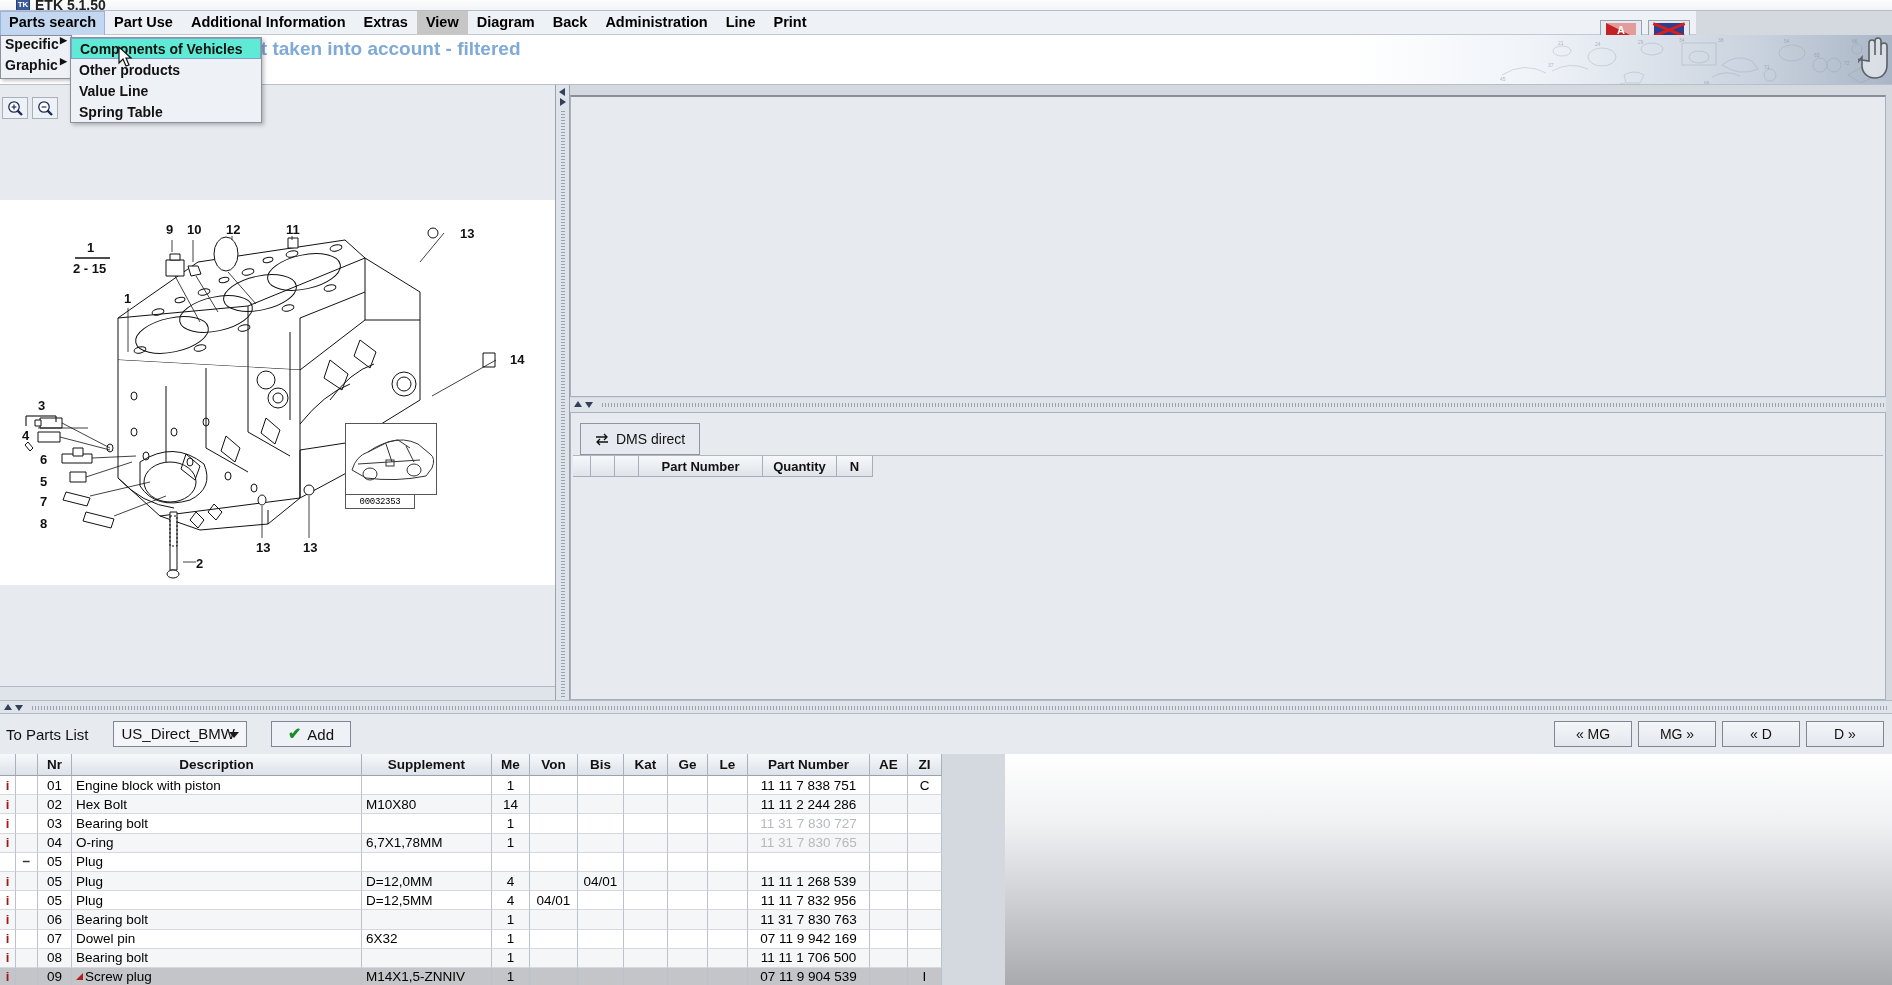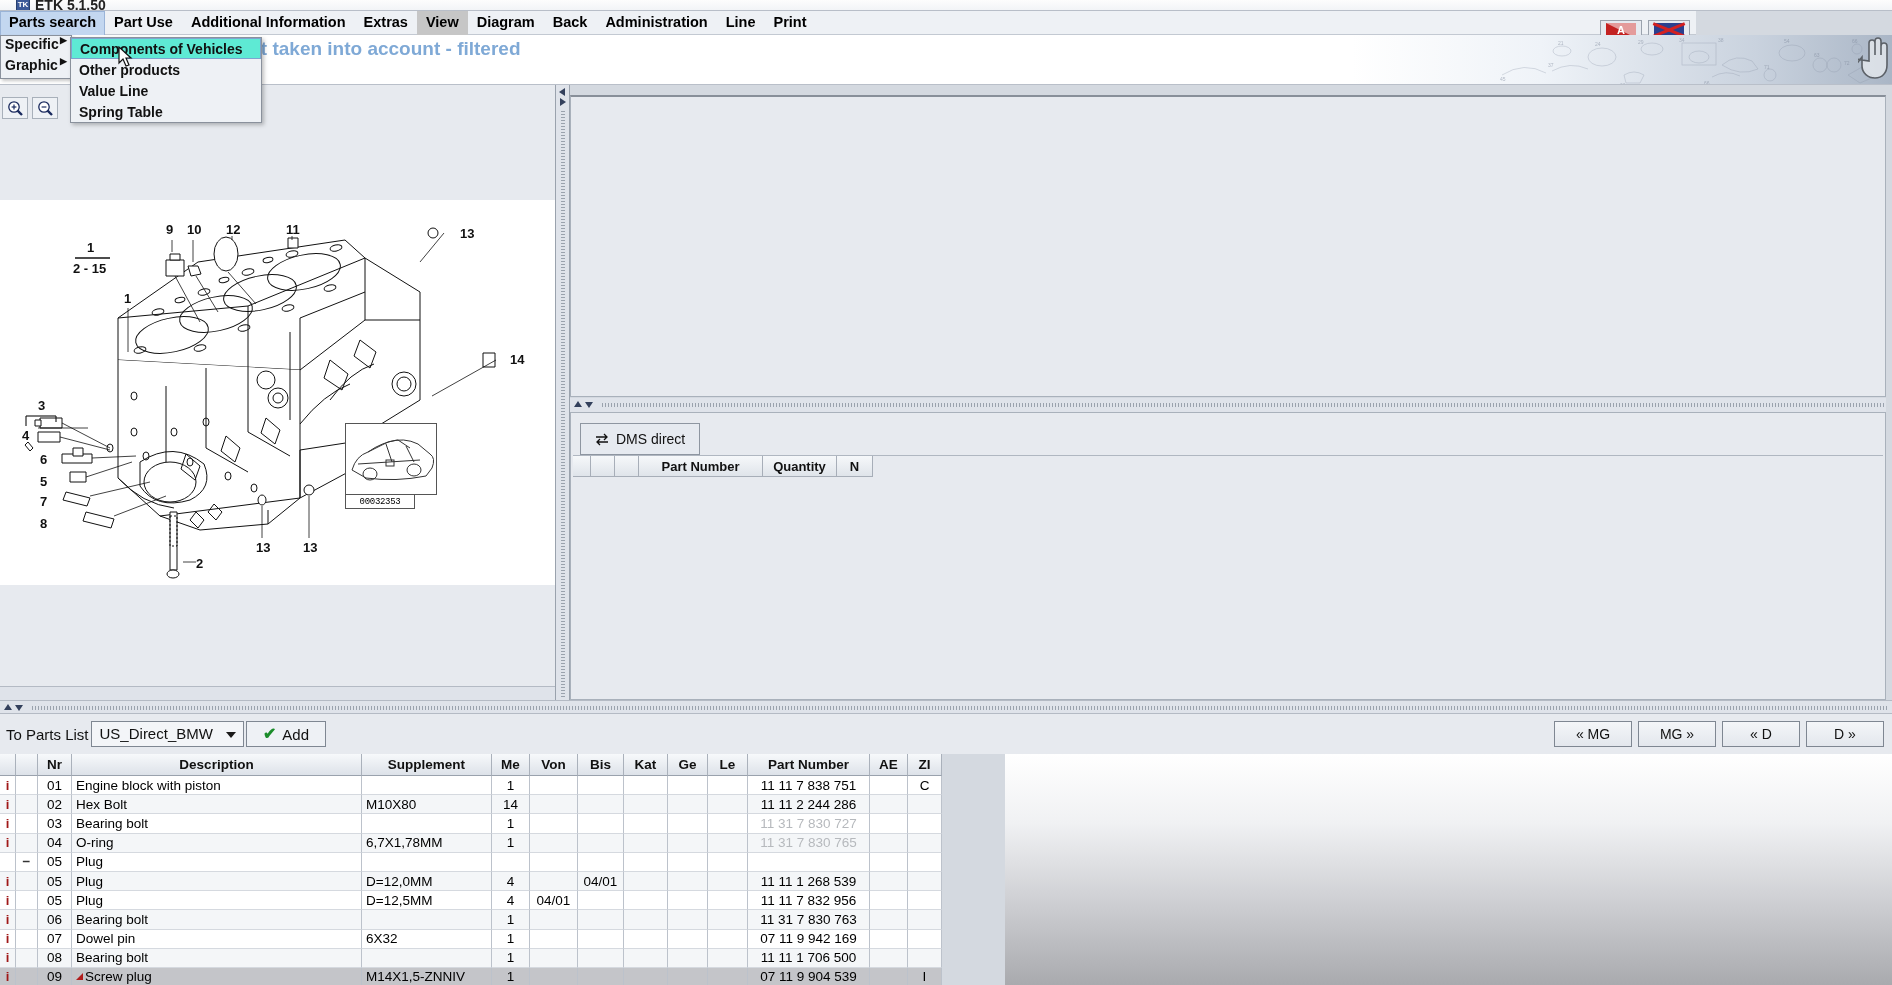--- a/index.html
+++ b/index.html
@@ -174,25 +174,25 @@
   }
   .bsplit .arrows { position:absolute; left:3px; top:2px; display:flex; gap:3px; }
   .bsplit .dots {
     position:absolute; left:32px; top:5px; right:4px; height:4px;
     background-image:repeating-linear-gradient(to right,#9aa2ad 0 1px, transparent 1px 3px);
   }
 
   
   .plbar {
     position:absolute; left:0; top:714px; width:1892px; height:40px;
-    background:#e7eaef; display:flex; align-items:center; padding-left:6px; gap:2px;
+    background:#e7eaef; display:flex; align-items:center; padding-left:6px; gap:24px;
   }
   .pl-label { font-size:15px; color:#111; }
   .pl-select {
-    height:26px; min-width:120px; padding:0 30px 0 8px;
+    height:26px; min-width:120px; padding:0 11px 0 8px;
     border:1px solid #7f8792; background:#f3f5f8;
     font-size:15px; line-height:24px; position:relative; color:#111;
   }
   .pl-select .caret {
     position:absolute; right:7px; top:10px; width:0; height:0;
     border-left:5px solid transparent; border-right:5px solid transparent;
     border-top:6px solid #1a1a1a;
   }
   .pl-add {
     height:26px; padding:0 16px; border:1px solid #7f8792; background:#eef1f5;

